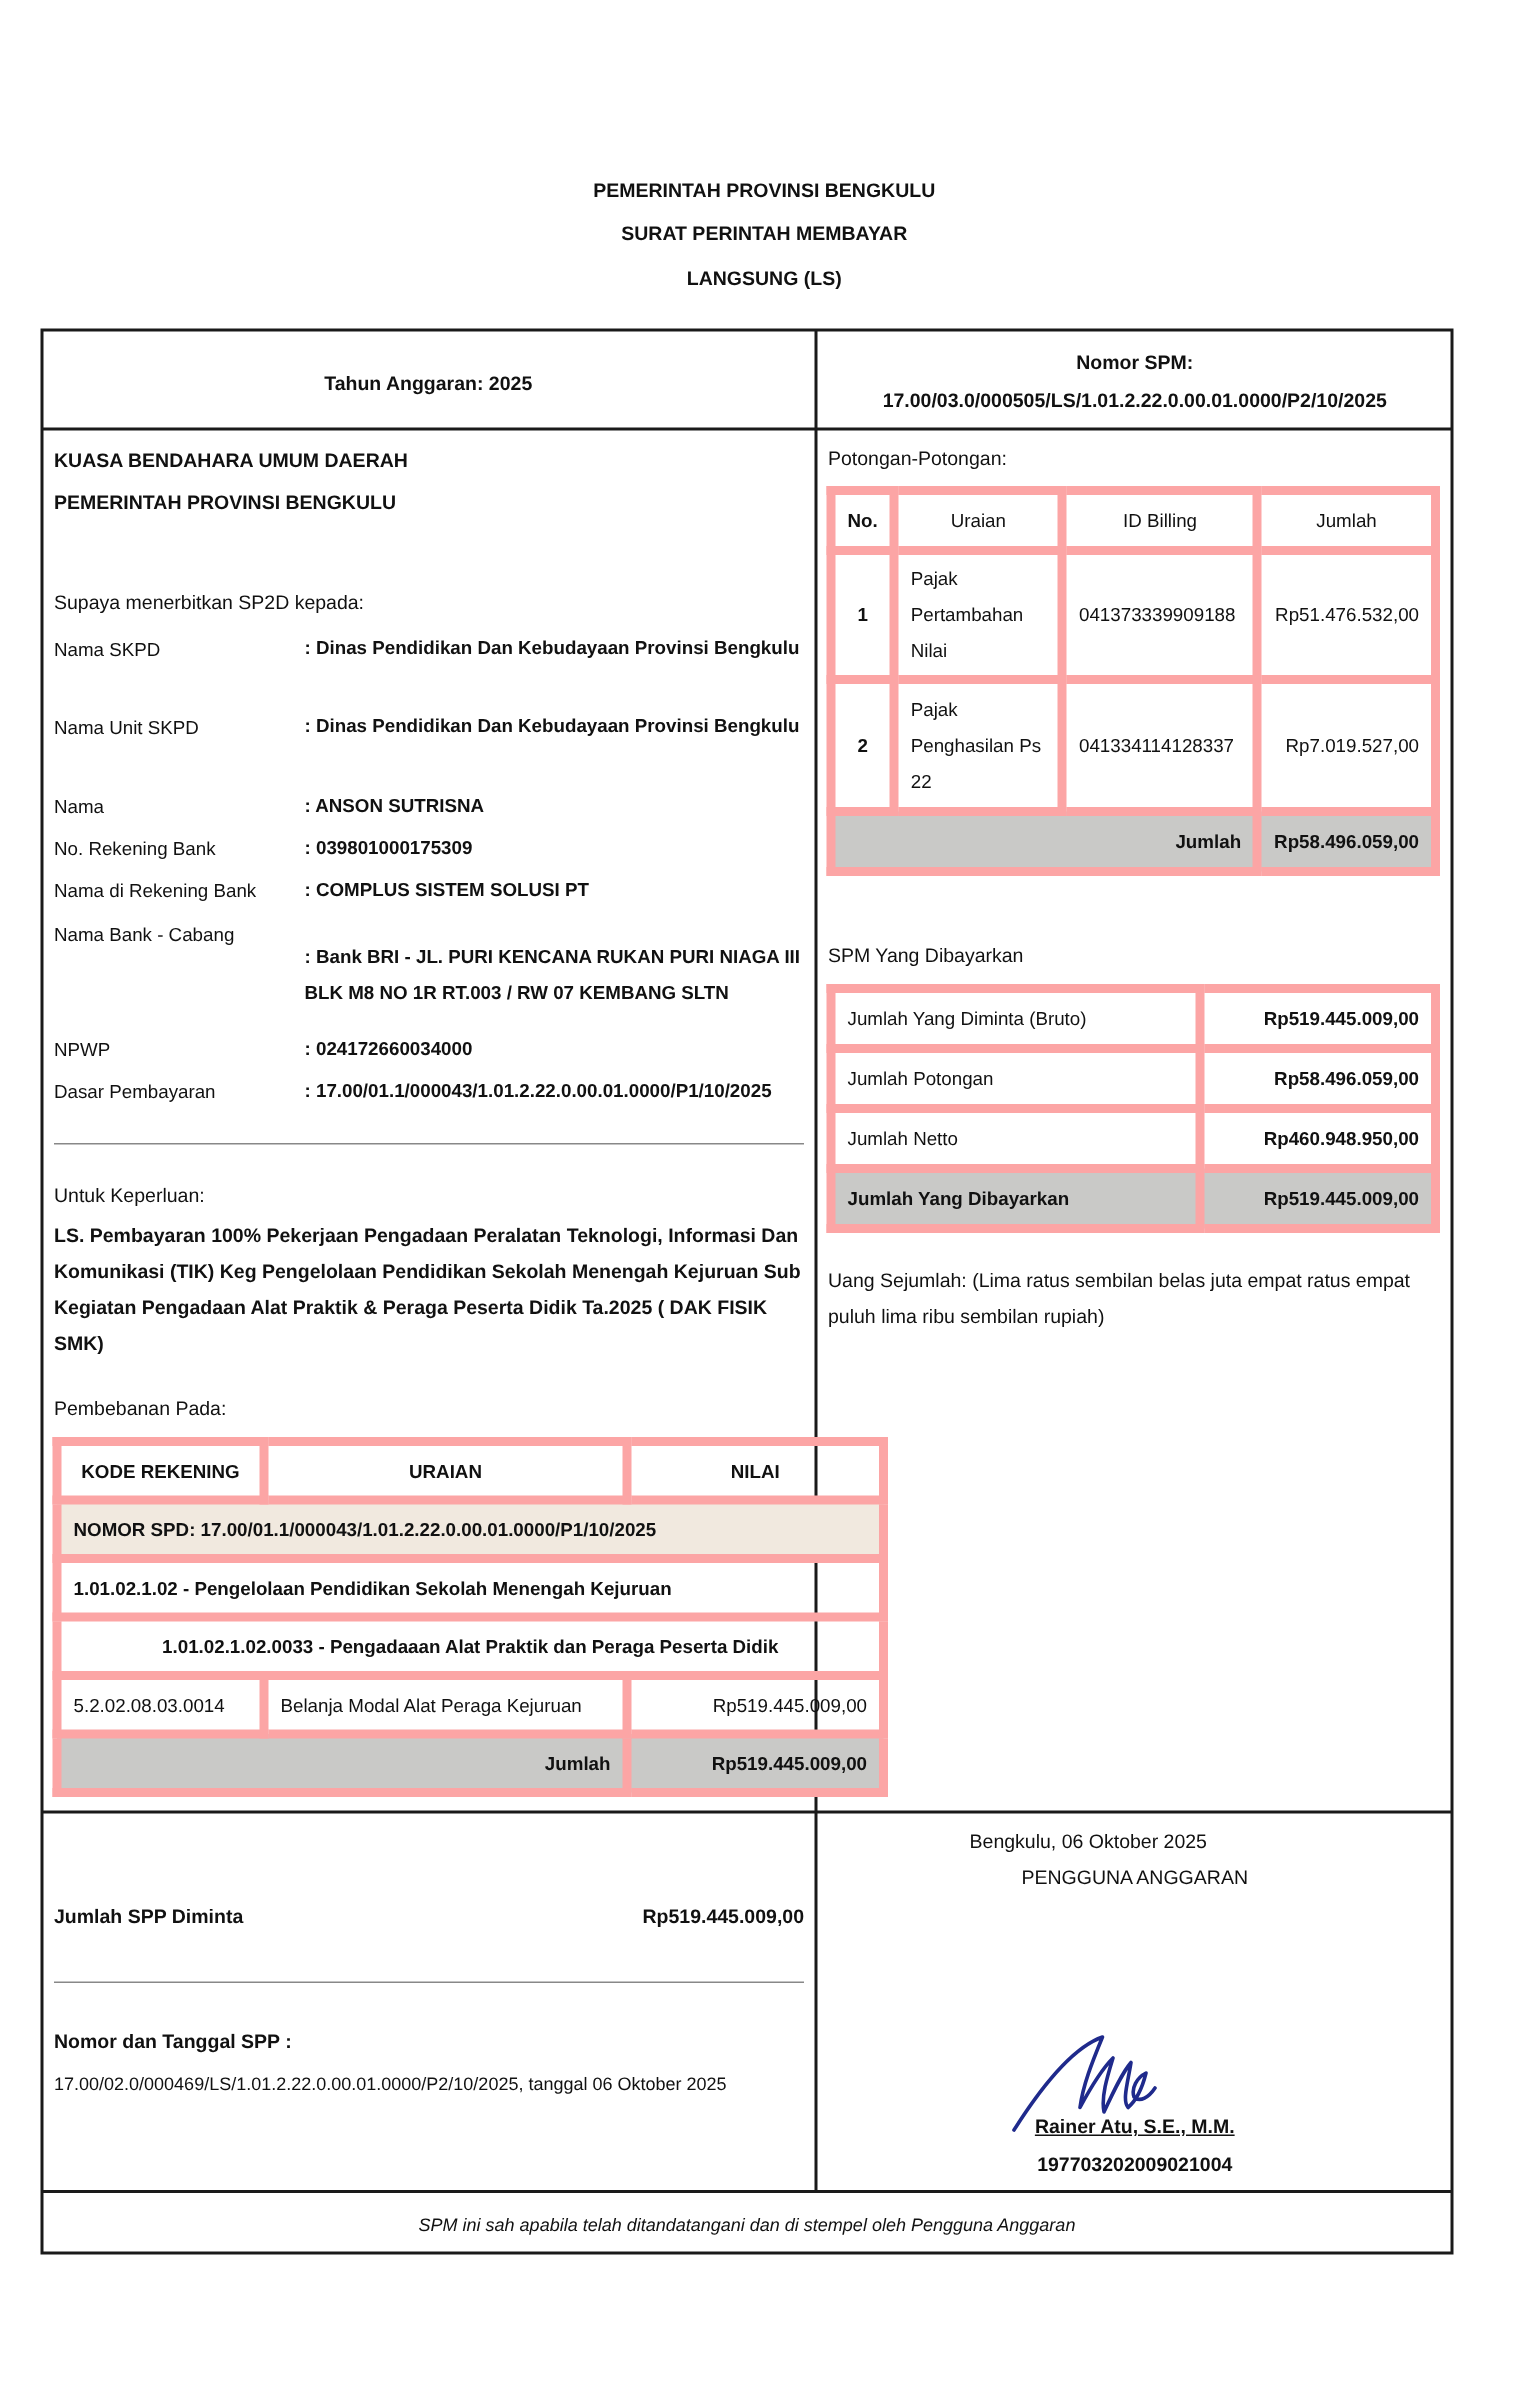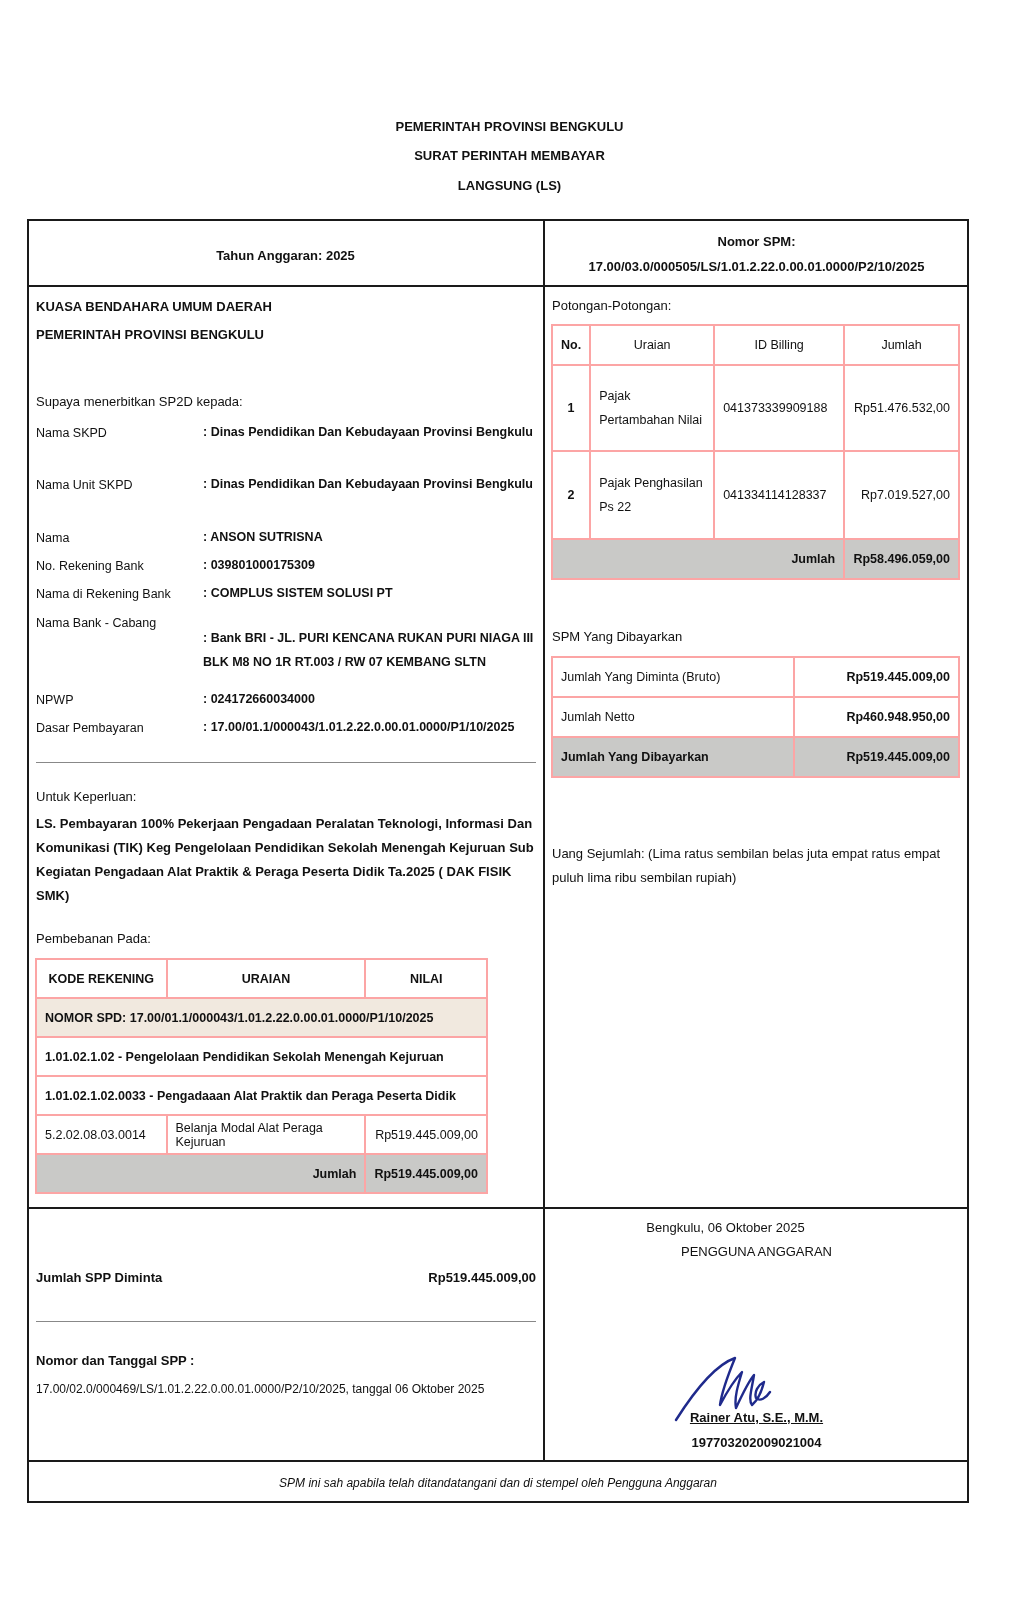--- a/index.html
+++ b/index.html
@@ -12,21 +12,21 @@
     position: absolute; left: 27px; top: 219px; width: 942px; height: 1284px;
     border: 2px solid #1a1a1a; box-sizing: border-box;
   }
   .vline { position: absolute; background: #1a1a1a; width: 2px; }
   .hline { position: absolute; background: #1a1a1a; height: 2px; }
   .t { position: absolute; font-size: 13px; white-space: nowrap; }
   .b { font-weight: bold; }
   .lbl { position: absolute; font-size: 12.5px; left: 36px; }
   .val { position: absolute; font-size: 12.5px; left: 203px; font-weight: bold; line-height: 24px; width: 335px; white-space: normal; }
   table { border-collapse: collapse; position: absolute; font-size: 12.5px; }
-  td, th { border: 2px solid #fca5a5; padding: 0 8px; }
+  td, th { border: 6px solid #fca5a5; padding: 0 8px; }
   .grey { background: #c9c9c7; }
   .beige { background: #f1e9df; }
   .dash { position: absolute; height: 0; border-top: 1px solid #888; }
   .sig { position: absolute; }
 </style>
 </head>
 <body>
 
 <div class="hdr" style="top:119px;">PEMERINTAH PROVINSI BENGKULU</div>
 <div class="hdr" style="top:148px;">SURAT PERINTAH MEMBAYAR</div>
@@ -62,34 +62,34 @@
 <div class="val" style="top:687px;">: 024172660034000</div>
 <div class="lbl" style="top:721px;">Dasar Pembayaran</div>
 <div class="val" style="top:715px; width:340px; white-space:nowrap;">: 17.00/01.1/000043/1.01.2.22.0.00.01.0000/P1/10/2025</div>
 
 <div class="dash" style="left:36px; top:762px; width:500px;"></div>
 
 <div class="t" style="left:36px; top:789px;">Untuk Keperluan:</div>
 <div class="t b" style="left:36px; top:812px; width:505px; white-space:normal; line-height:24px;">LS. Pembayaran 100% Pekerjaan Pengadaan Peralatan Teknologi, Informasi Dan Komunikasi (TIK) Keg Pengelolaan Pendidikan Sekolah Menengah Kejuruan Sub Kegiatan Pengadaan Alat Praktik &amp; Peraga Peserta Didik Ta.2025 ( DAK FISIK SMK)</div>
 <div class="t" style="left:36px; top:931px;">Pembebanan Pada:</div>
 
-<table style="left:35px; top:958px; width:453px;border-radius:24px;">
+<table style="left:35px; top:958px; width:557px;border-radius:24px;">
   <tbody>
       <tr style="height:39px;">
     <th style="width:116px;">KODE REKENING</th>
     <th style="width:220px;">URAIAN</th>
     <th>NILAI</th>
   </tr>
   <tr class="beige" style="height:39px;">
     <td colspan="3" class="b">NOMOR SPD: 17.00/01.1/000043/1.01.2.22.0.00.01.0000/P1/10/2025</td>
   </tr>
   <tr style="height:39px;">
     <td colspan="3" class="b">1.01.02.1.02 - Pengelolaan Pendidikan Sekolah Menengah Kejuruan</td>
   </tr>
-  <tr style="height:39px;">
+  <tr style="height:39px;text-align:center;">
     <td colspan="3" class="b">1.01.02.1.02.0033 - Pengadaaan Alat Praktik dan Peraga Peserta Didik</td>
   </tr>
   <tr style="height:39px;">
     <td>5.2.02.08.03.0014</td>
     <td>Belanja Modal Alat Peraga Kejuruan</td>
     <td style="text-align:right;">Rp519.445.009,00</td>
   </tr>
   <tr class="grey" style="height:39px;">
     <td colspan="2" class="b" style="text-align:right;">Jumlah</td>
     <td class="b" style="text-align:right;">Rp519.445.009,00</td>
@@ -126,20 +126,24 @@
   </table>
 
 <div class="t" style="left:552px; top:629px;">SPM Yang Dibayarkan</div>
 <table style="left:551px; top:656px; width:409px;">
   <tbody>
       <tr style="height:40px;">
     <td style="width:224px;">Jumlah Yang Diminta (Bruto)</td>
     <td class="b" style="text-align:right;">Rp519.445.009,00</td>
   </tr>
   <tr style="height:40px;">
+    <td>Jumlah Potongan</td>
+    <td class="b" style="text-align:right;">Rp58.496.059,00</td>
+  </tr>
+  <tr style="height:40px;">
     <td>Jumlah Netto</td>
     <td class="b" style="text-align:right;">Rp460.948.950,00</td>
   </tr>
   <tr class="grey" style="height:40px;">
     <td class="b">Jumlah Yang Dibayarkan</td>
     <td class="b" style="text-align:right;">Rp519.445.009,00</td>
   </tr>
 </tbody>
   </table>
 

